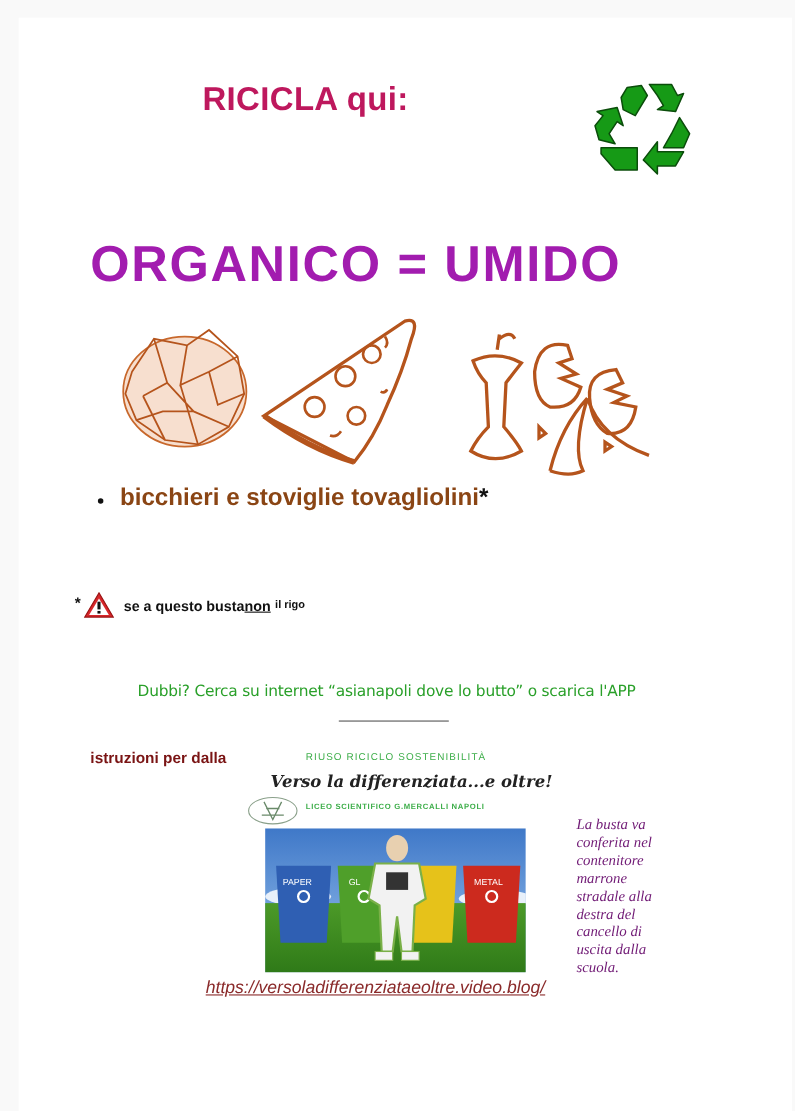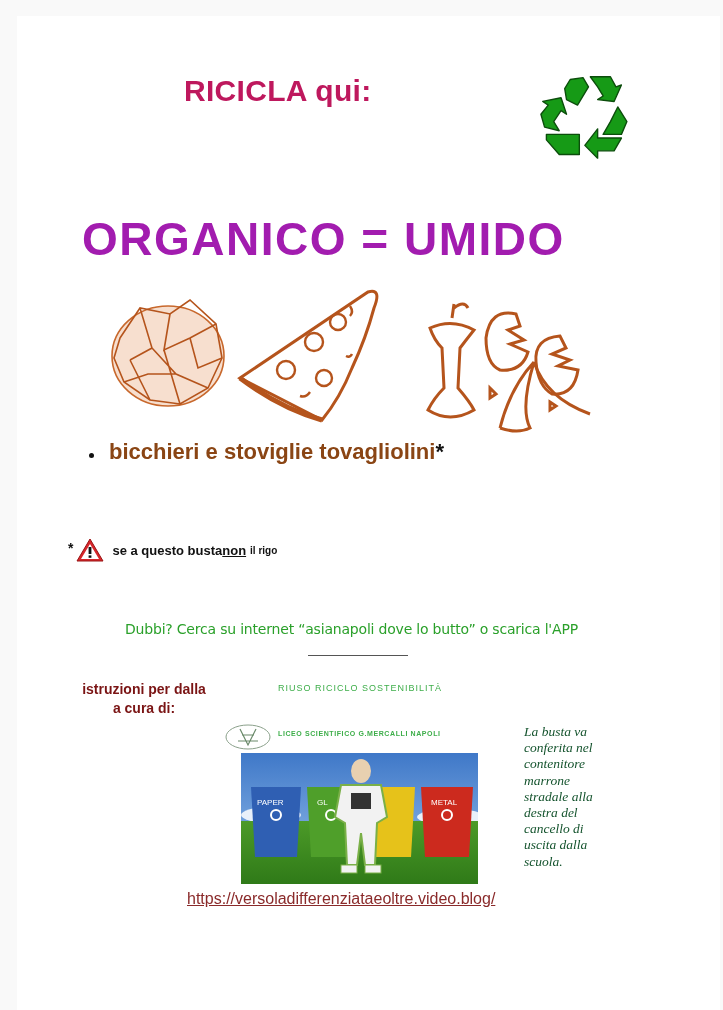--- a/index.html
+++ b/index.html
@@ -59,26 +59,27 @@
     position: absolute; left: 24px; top: 26px; font-family: "DejaVu Serif", serif;
     font-style: italic; font-weight: bold; font-size: 15px; color: #222; white-space: nowrap;
   }
   .banner-school {
     position: absolute; left: 56px; top: 55px; font-size: 7px; font-weight: bold; color: #3eae4a;
     letter-spacing: 0.6px; white-space: nowrap;
   }
   .school-logo { position: absolute; left: 2px; top: 48px; width: 48px; height: 28px; }
   .photo { position: absolute; left: 19px; top: 78px; width: 237px; height: 131px; overflow: hidden; }
   .busta {
-    left: 524px; top: 724px; width: 86px; font-family: "Liberation Serif", serif;
-    font-style: italic; font-size: 13.5px; color: #14532d; line-height: 16.2px;
+    left: 524px; top: 742px; width: 86px; font-family: "Liberation Serif", serif;
+    font-style: italic; font-size: 13.5px; color: #701a75; line-height: 16.2px;
   }
   .link {
     left: 187px; top: 890px; font-size: 16px; color: #8a2a2a; text-decoration: underline;
     white-space: nowrap;
+    font-style: italic;
   }
 </style>
 </head>
 <body>
 
 <div class="page"></div>
 
 <div class="abs ricicla">RICICLA qui:</div>
 
 <svg class="abs recycle-logo" viewBox="0 0 100 94">
@@ -138,25 +139,25 @@
   <span>se a questo busta </span>
     <u>non</u>
     <span class="rigo">il rigo</span>
 </div>
 
 <div class="abs dubbi">Dubbi? Cerca su internet “asianapoli dove lo butto” o scarica l'APP</div>
 <div class="abs divider"></div>
 
 <div class="abs istruzioni">
   <div>istruzioni per dalla</div>
-  <div>a cura di:</div>
 </div>
 
 <div class="abs banner">
   <div class="banner-top">RIUSO  RICICLO SOSTENIBILITÀ</div>
+  <div class="banner-title">Verso la differenziata...e oltre!</div>
   <svg class="school-logo" viewBox="0 0 48 28">
     <ellipse cx="24" cy="14" rx="22" ry="12" fill="none" stroke="#8aa08a" stroke-width="1"></ellipse>
     <path d="M16 6 L24 22 L32 6 M18 12 L30 12 M14 18 L34 18" fill="none" stroke="#6a8a6a" stroke-width="1.2"></path>
   </svg>
   <div class="banner-school">LICEO SCIENTIFICO G.MERCALLI NAPOLI</div>
   <svg class="photo" viewBox="0 0 237 131">
     <defs>
       <linearGradient id="sky" x1="0" y1="0" x2="0" y2="1">
         <stop offset="0" stop-color="#3f78c8"></stop>
           <stop offset="1" stop-color="#9cc4ee"></stop>

